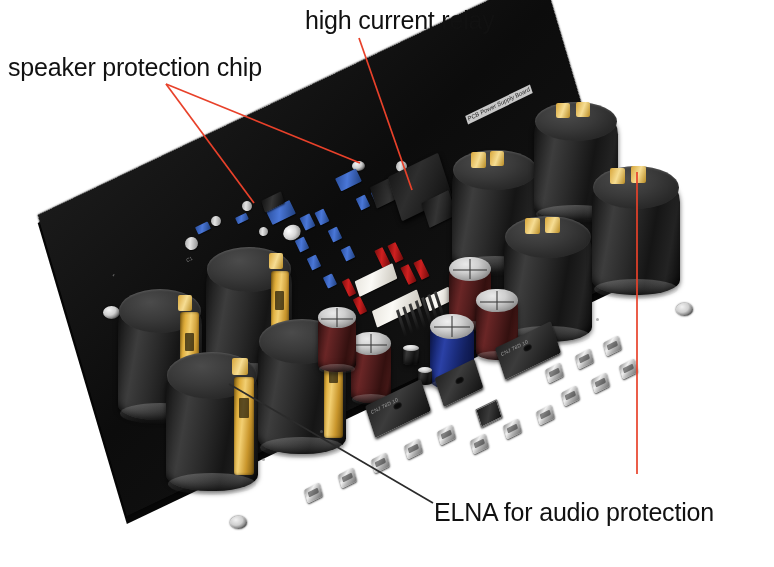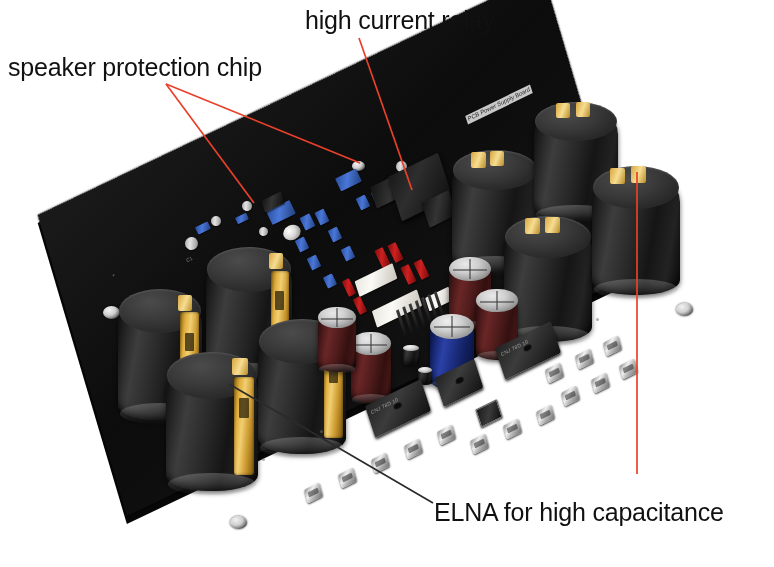--- a/index.html
+++ b/index.html
@@ -546,15 +546,15 @@
     <line x1="359" y1="38" x2="412" y2="190" stroke="#e8412a" stroke-width="1.7"></line>
 
     <line x1="433" y1="503" x2="229" y2="384" stroke="#2b2b2b" stroke-width="1.7"></line>
     <line x1="637" y1="474" x2="637" y2="172" stroke="#e8412a" stroke-width="1.7"></line>
   </svg>
 
   <div class="callout" id="label-speaker">speaker protection chip</div>
 
   <div class="callout" id="label-relay">high current relay</div>
 
-  <div class="callout" id="label-elna">ELNA for high capacitance</div>
+  <div class="callout" id="label-elna">ELNA for audio protection</div>
 
 </div>
 
 </body></html>

